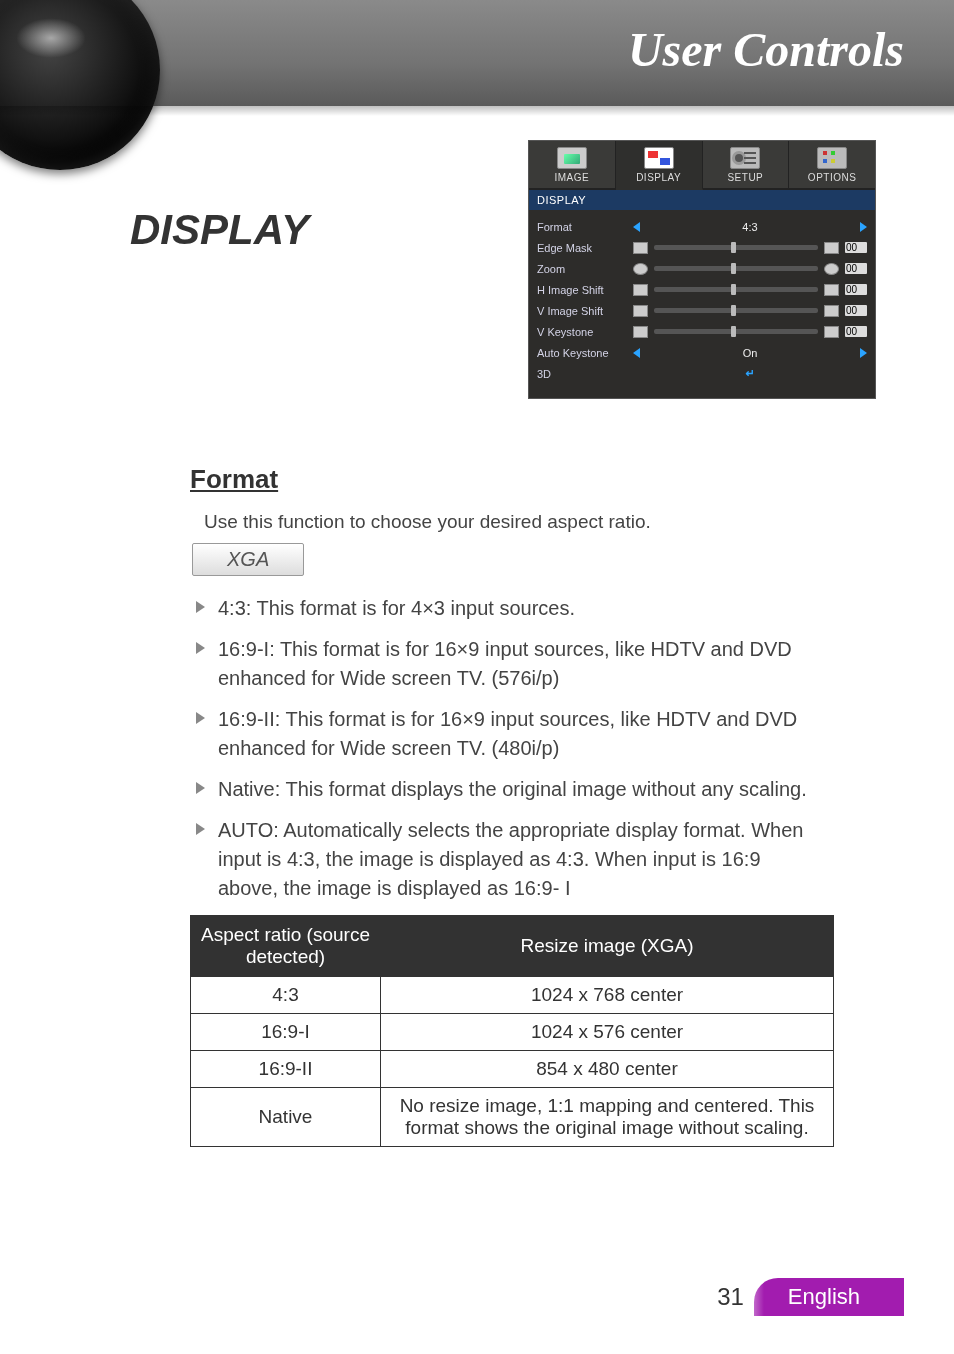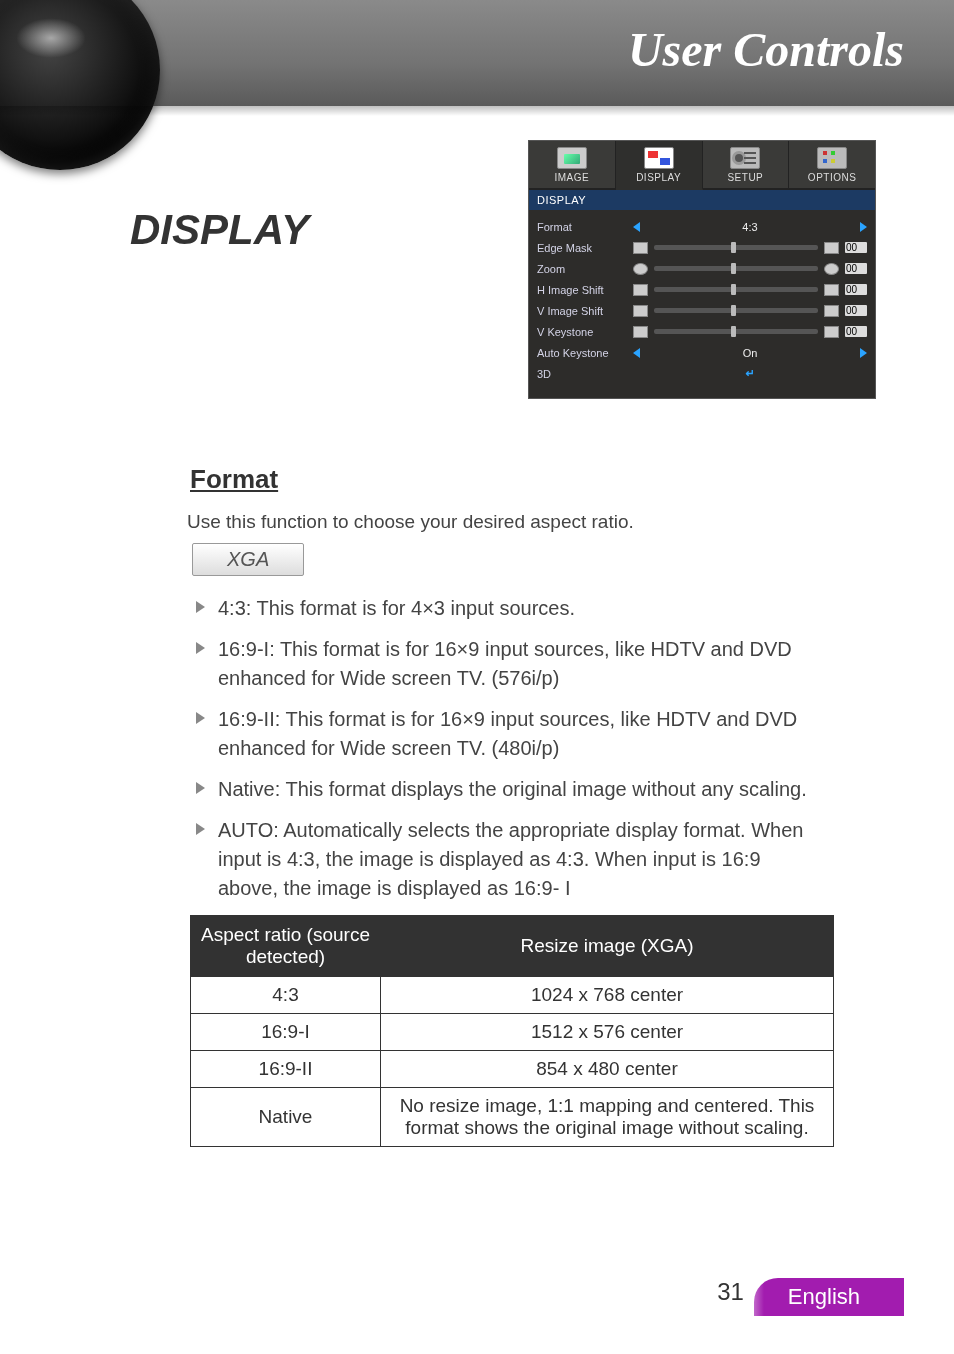--- a/index.html
+++ b/index.html
@@ -103,21 +103,21 @@
 
   
   .body-block{ margin-top: 210px; margin-left: 180px; width: 640px;}
   .sub-h {
     font-size: 26px;
     color: #333;
     text-decoration: underline;
     margin-bottom: 16px;
     margin-left: 10px;
   }
-  .intro { font-size: 19px; color:#444; margin:0 0 10px 7px;}
+  .intro { font-size: 19px; color:#444; margin:0 0 10px 24px;}
   .xga-tag{
     display:inline-block;
     background:linear-gradient(to bottom,#fff,#ddd);
     border:1px solid #999;
     border-radius:2px;
     padding:4px 34px;
     font-size:20px; font-style:italic; color:#555;
     margin-left:12px; margin-bottom:18px;
   }
   ul.items{ list-style:none; margin-left:12px; }
@@ -148,21 +148,21 @@
     background:#323232; color:#fff; font-weight:normal;
     border:1px solid #323232;
     padding:8px 6px;
   }
   table.aspect td{
     border:1px solid #333; text-align:center; padding:7px 10px; color:#333;
   }
 
   .footer{
     position:absolute; bottom:38px; right:50px;
-    display:flex; gap:0;
+    display:flex; align-items:center; gap:0;
   }
   .page-num{ font-size:24px; color:#333; padding-right:10px;}
   .lang-pill{
     background:#a21caf; color:#fff; font-size:22px;
     padding:6px 44px 6px 34px;
     border-top-left-radius:24px;
     position:relative;
   }
   .lang-pill::before{
     content:""; position:absolute; left:-2px; top:0; bottom:0; width:12px;
@@ -284,21 +284,21 @@
         <th>Resize image (XGA)</th>
       </tr>
     </thead>
     <tbody>
       <tr>
         <td>4:3</td>
         <td>1024 x 768 center</td>
       </tr>
       <tr>
         <td>16:9-I</td>
-        <td>1512 x 576 center</td>
+        <td>1024 x 576 center</td>
       </tr>
       <tr>
         <td>16:9-II</td>
         <td>854 x 480 center</td>
       </tr>
       <tr>
         <td>Native</td>
         <td>No resize image, 1:1 mapping and centered. This format shows the original image without scaling.</td>
       </tr>
     </tbody>

